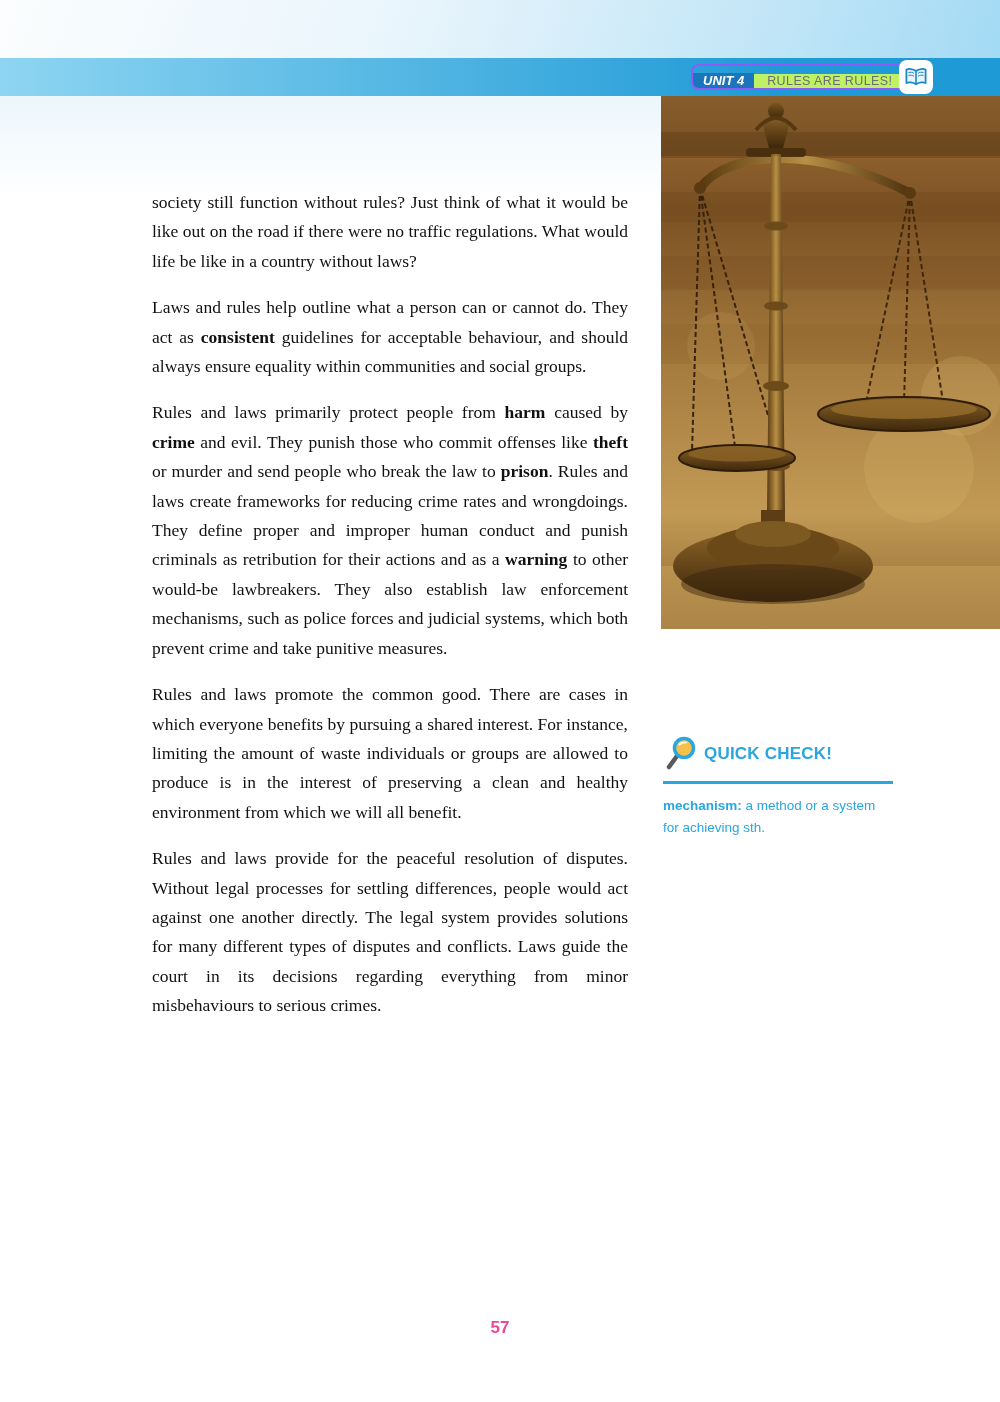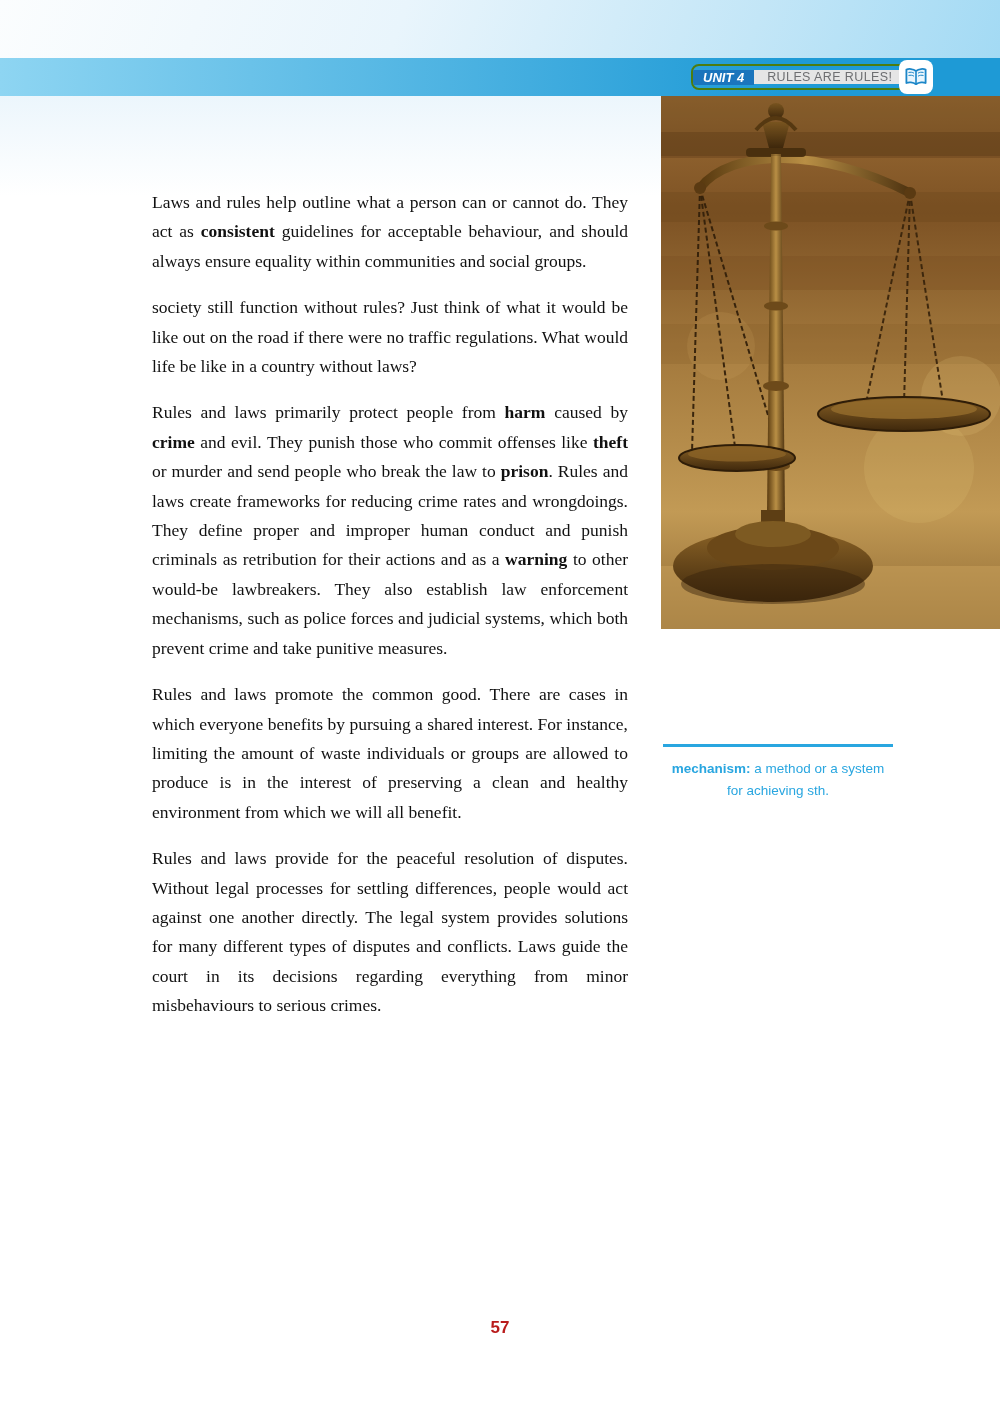--- a/index.html
+++ b/index.html
@@ -23,32 +23,32 @@
     background: linear-gradient(90deg, var(--band-blue-left,#8ed5f2) 0%, var(--band-blue-right,#1e9ad6) 78%, #1e9ad6 100%);
   }
   .fade-under-band {
     position: absolute; top: 96px; left: 0; width: 661px; height: 100px;
     background: linear-gradient(#d9edf9, rgba(255,255,255,0));
     opacity: .5;
   }
 
   .unit-tag {
     position: absolute; top: 64px; left: 691px; height: 26px;
-    display: flex; align-items: center;
-    border: 2px solid #4d7c0f; border-radius: 8px; overflow: hidden;
+    display: flex; align-items: flex-end;
+    border: 2px solid #8b5cf6; border-radius: 8px; overflow: hidden;
     font-family: "Liberation Sans", sans-serif;
     box-sizing: border-box;
   }
   .unit-badge {
     background: var(--badge-blue,#1b75bc); color: #ffffff;
     font-weight: bold; font-style: italic; font-size: 13px;
     padding: 0 10px; display: flex; align-items: center;
   }
   .unit-pill {
-    background: #e5e5e5; color: var(--pill-text-gray,#6d6e71);
+    background: #bef264; color: var(--pill-text-gray,#6d6e71);
     font-size: 12.5px; letter-spacing: .4px;
     padding: 0 13px; display: flex; align-items: center;
   }
   .book-btn {
     position: absolute; top: 60px; left: 899px; width: 34px; height: 34px;
     background: #ffffff; border-radius: 8px;
     display: flex; align-items: center; justify-content: center;
     cursor: pointer;
   }
 
@@ -75,27 +75,27 @@
   .quick-check {
     position: absolute; top: 735px; left: 663px; width: 230px;
     font-family: "Liberation Sans", sans-serif;
   }
   .qc-head { display: flex; align-items: center; gap: 5px; }
   .qc-label {
     color: var(--accent-blue,#29a6e0); font-weight: bold; font-size: 17px; letter-spacing: .2px;
   }
   .qc-divider { border: 0; border-top: 3px solid var(--accent-blue,#29a6e0); margin: 9px 0 0 0; }
   .glossary { margin-top: 11px; color: var(--accent-blue,#29a6e0); font-size: 13.5px; line-height: 1.65; }
-  .glossary p { margin: 0; text-align: center; }
+  .glossary p { margin: 0; }
   .glossary b { font-weight: bold; }
 
   .page-number {
     position: absolute; top: 1318px; left: 0; width: 1000px;
     text-align: center; font-family: "Liberation Sans", sans-serif;
-    font-weight: bold; font-size: 17px; color: #b91c1c;
+    font-weight: bold; font-size: 17px; color: #ec4899;
   }
 </style>
 </head>
 <body>
 
 <div class="page">
 
   <div class="top-wash"></div>
   <div class="band"></div>
   <div class="fade-under-band"></div>
@@ -177,28 +177,36 @@
     <rect x="100" y="414" width="24" height="30" fill="#5d3e14"></rect>
     <ellipse cx="112" cy="470" rx="100" ry="36" fill="url(#metalV)"></ellipse>
     <ellipse cx="112" cy="452" rx="66" ry="22" fill="#6b4818"></ellipse>
     <ellipse cx="112" cy="438" rx="38" ry="13" fill="#7d5a22"></ellipse>
     <ellipse cx="112" cy="488" rx="92" ry="20" fill="#35210a" opacity="0.45"></ellipse>
 
     <rect width="339" height="60" fill="#3c2409" opacity="0.22"></rect>
   </svg>
 
   <div class="text-col">
+      <p><span>society still function without rules? Just think of what it would be like out on the road if there were no traffic regulations. What would life be like in a country without laws?</span></p>
       <p><span>Laws and rules help outline what a person can or cannot do. They act as </span><b>consistent</b><span> guidelines for acceptable behaviour, and should always ensure equality within communities and social groups.</span></p>
-      <p><span>society still function without rules? Just think of what it would be like out on the road if there were no traffic regulations. What would life be like in a country without laws?</span></p>
       <p><span>Rules and laws primarily protect people from </span><b>harm</b><span> caused by </span><b>crime</b><span> and evil. They punish those who commit offenses like </span><b>theft</b><span> or murder and send people who break the law to </span><b>prison</b><span>. Rules and laws create frameworks for reducing crime rates and wrongdoings. They define proper and improper human conduct and punish criminals as retribution for their actions and as a </span><b>warning</b><span> to other would-be lawbreakers. They also establish law enforcement mechanisms, such as police forces and judicial systems, which both prevent crime and take punitive measures.</span></p>
       <p><span>Rules and laws promote the common good. There are cases in which everyone benefits by pursuing a shared interest. For instance, limiting the amount of waste individuals or groups are allowed to produce is in the interest of preserving a clean and healthy environment from which we will all benefit.</span></p>
       <p><span>Rules and laws provide for the peaceful resolution of disputes. Without legal processes for settling differences, people would act against one another directly. The legal system provides solutions for many different types of disputes and conflicts. Laws guide the court in its decisions regarding everything from minor misbehaviours to serious crimes.</span></p>
     </div>
 
   <aside class="quick-check">
+    <div class="qc-head">
+      <svg width="36" height="37" viewBox="0 0 36 37">
+        <line x1="14" y1="21" x2="6" y2="32" stroke="#58595b" stroke-width="4.5" stroke-linecap="round"></line>
+        <circle cx="21" cy="13" r="9.5" fill="#f6c14b" stroke="#2aa6e0" stroke-width="3.5"></circle>
+        <path d="M16.5 9.5 Q19 6.8 23 7.6" fill="none" stroke="#ffffff" stroke-width="2" stroke-linecap="round" opacity="0.85"></path>
+      </svg>
+      <span class="qc-label">QUICK CHECK!</span>
+    </div>
     <hr class="qc-divider">
     <div class="glossary">
         <p><b>mechanism:</b> a method or a system for achieving sth.</p>
       </div>
   </aside>
 
   <div class="page-number">57</div>
 
 </div>
 

